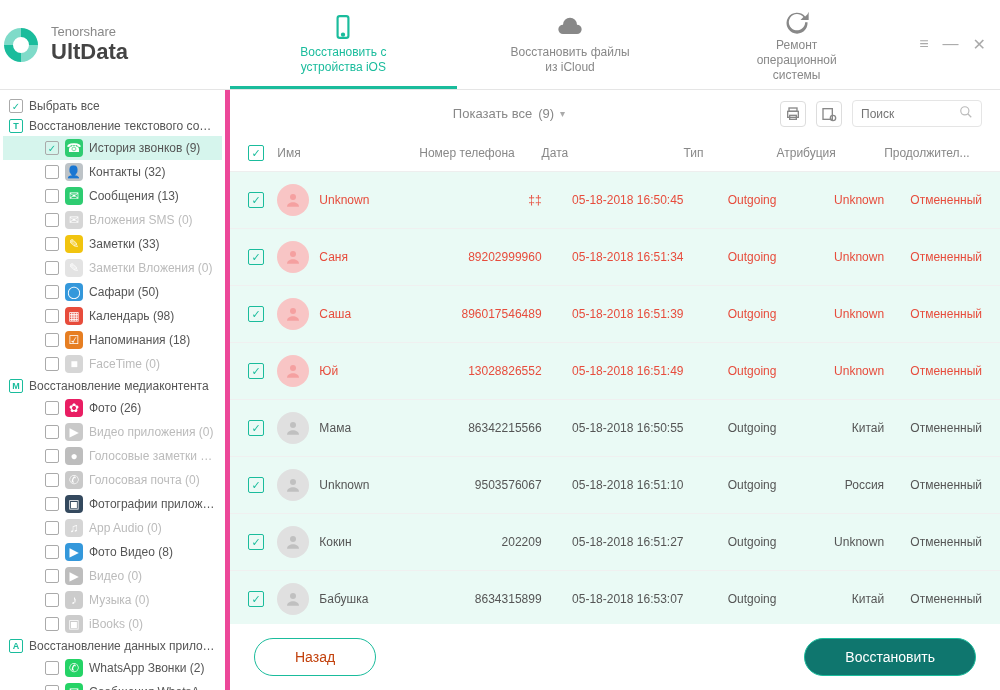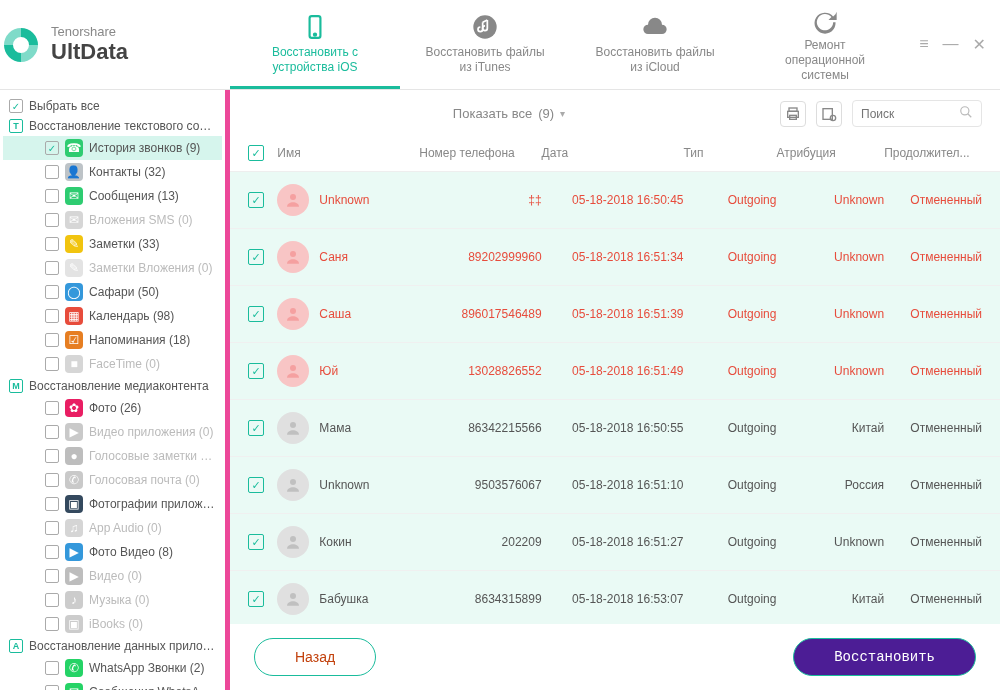--- a/index.html
+++ b/index.html
@@ -59,21 +59,21 @@
 .avatar svg { width: 18px; height: 18px; }
 .col-phone { width: 125px; }
 .col-date { width: 145px; }
 .col-type { width: 95px; }
 .col-attr { width: 110px; }
 .col-dur { width: 100px; }
 
 .footer { display: flex; justify-content: space-between; align-items: center; padding: 14px 24px; }
 .btn { padding: 10px 40px; border-radius: 22px; font-size: 14px; cursor: pointer; }
 .btn-back { background: #fff; border: 1.5px solid #1abc9c; color: #c2410c; }
-.btn-recover { background: #4c1d95; border: 1.5px solid #1abc9c; color: #fff; font-family: Liberation Mono, monospace; }
+.btn-recover { background: #0f766e; border: 1.5px solid #1abc9c; color: #fff; }
 </style>
 </head>
 <body>
 
 <div class="header">
   <div class="logo">
     <div class="logo-icon">
       <svg viewBox="0 0 40 40">
           <path d="M20 3 A17 17 0 0 1 37 20 L28 20 A8 8 0 0 0 20 12 Z" fill="#1abc9c"></path>
           <path d="M20 37 A17 17 0 0 1 3 20 L12 20 A8 8 0 0 0 20 28 Z" fill="#1abc9c"></path>
@@ -92,31 +92,20 @@
           <svg width="26" height="26" viewBox="0 0 24 24" fill="none" stroke="currentColor" stroke-width="2">
             <rect x="7" y="2" width="10" height="20" rx="2"></rect>
             <circle cx="12" cy="19" r="1" fill="currentColor"></circle>
           </svg>
         </div>
         <div class="tab-label">Восстановить с устройства iOS</div>
       </div>
       <div class="tab">
         <div class="tab-icon">
           <svg width="28" height="28" viewBox="0 0 24 24" fill="currentColor">
-            <circle cx="12" cy="12" r="10"></circle>
-            <path d="M10 8 v6 a2 2 0 1 1-2-2" fill="none" stroke="#fff" stroke-width="1.5"></path>
-            <path d="M14 6 v7 a2 2 0 1 1-2-2" fill="none" stroke="#fff" stroke-width="1.5"></path>
-            <line x1="10" y1="8" x2="14" y2="6" stroke="#fff" stroke-width="1.5"></line>
-          </svg>
-        </div>
-        <div class="tab-label">Восстановить файлы из iTunes</div>
-      </div>
-      <div class="tab">
-        <div class="tab-icon">
-          <svg width="28" height="28" viewBox="0 0 24 24" fill="currentColor">
             <path d="M18 10a6 6 0 0 0-12 0 4 4 0 0 0 0 8h12a4 4 0 0 0 0-8z"></path>
           </svg>
         </div>
         <div class="tab-label">Восстановить файлы из iCloud</div>
       </div>
       <div class="tab">
         <div class="tab-icon">
           <svg width="28" height="28" viewBox="0 0 24 24" fill="currentColor">
             <path d="M21 7l-2 2a9 9 0 1 0 2 5h-2a7 7 0 1 1-1.5-4.5L15 12h7V5z"></path>
           </svg>

